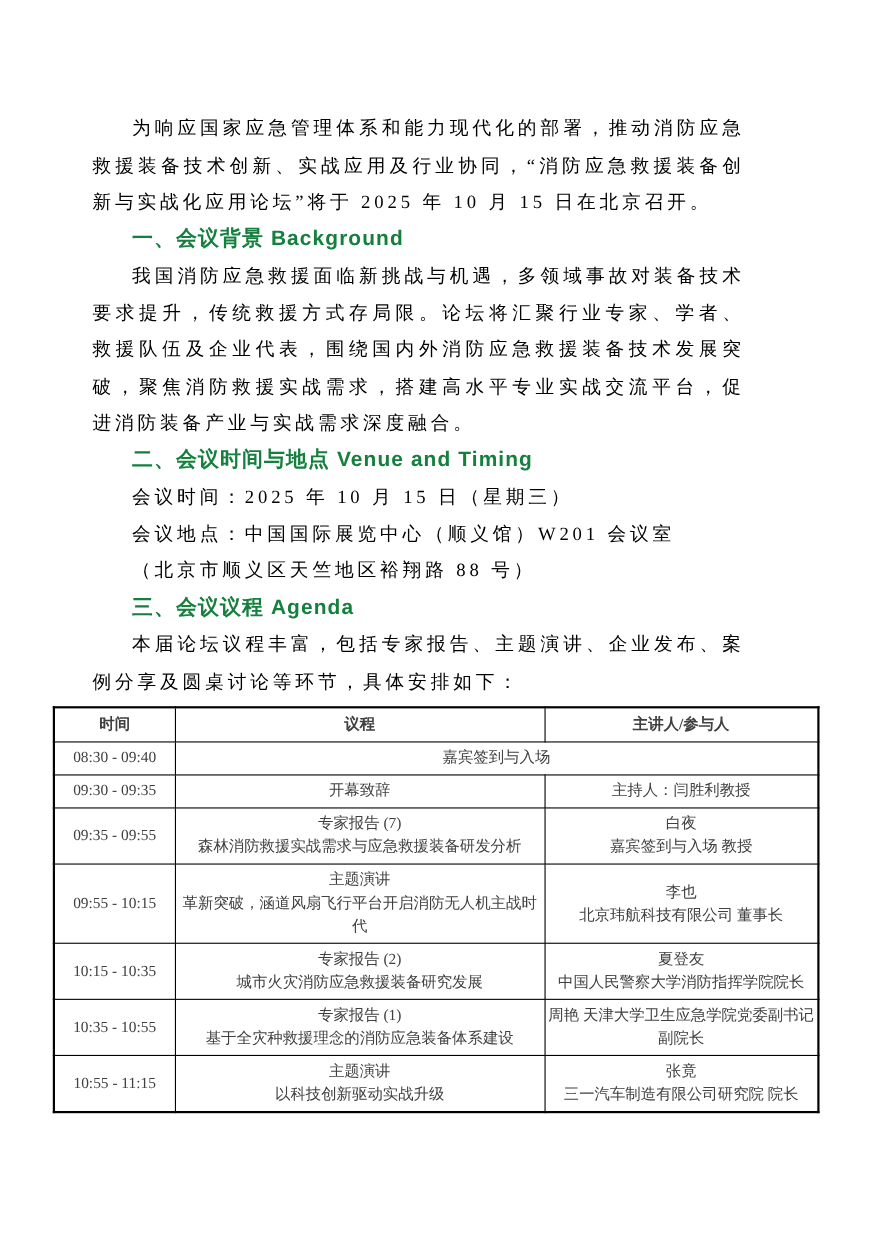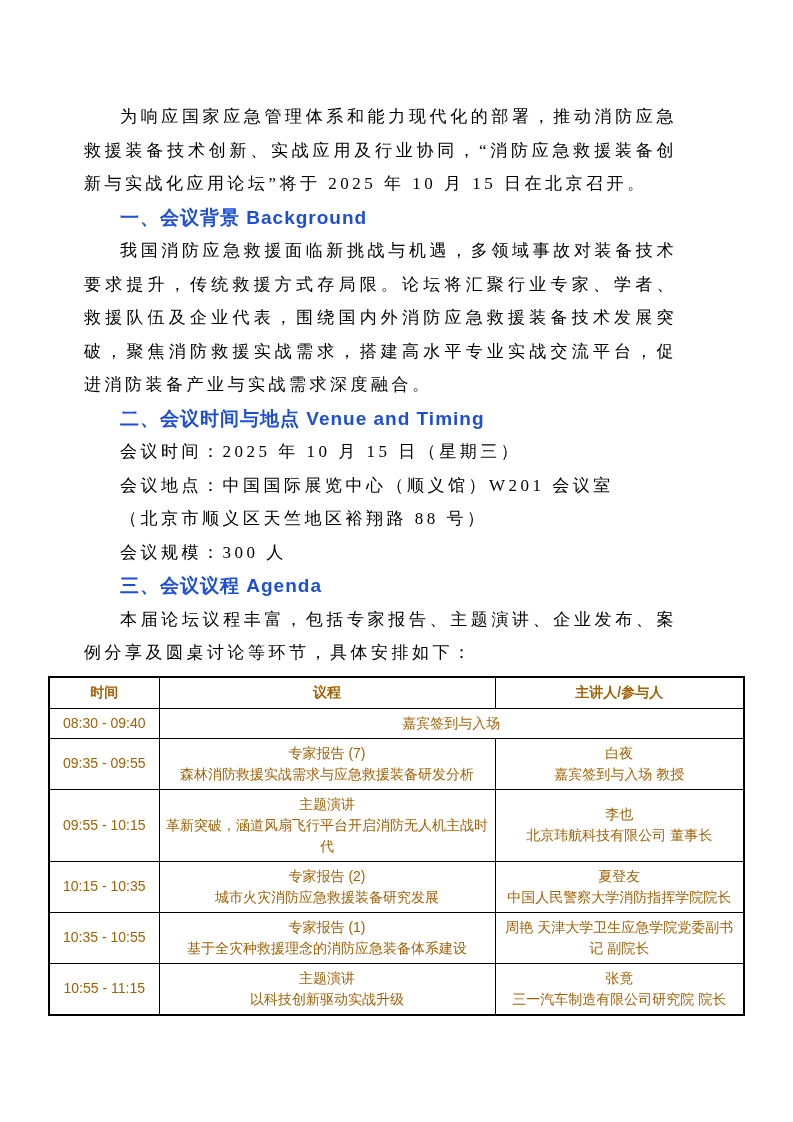--- a/index.html
+++ b/index.html
@@ -8,28 +8,28 @@
     box-sizing:border-box;padding:100px 116px 0 84px;color:#000;overflow:hidden;
   }
   p.body{
     margin:0;font-family:"Liberation Serif","DejaVu Serif",serif;
     font-size:17px;line-height:33.5px;letter-spacing:3.5px;
     text-align:justify;text-indent:36px;color:#000;
   }
   h2.hd{
     margin:0;font-family:"Liberation Sans","DejaVu Sans",sans-serif;
     font-size:19px;font-weight:bold;line-height:33.5px;letter-spacing:1px;
-    text-indent:36px;color:#1d4ed8;
+    text-indent:36px;color:#15803d;
   }
   table.agenda{
     border-collapse:collapse;table-layout:fixed;
     width:695px;margin-left:-36px;margin-top:6px;
     border:2px solid #000;
-    font-family:Liberation Sans, sans-serif;
-    font-size:14px;color:#a16207;
+    font-family:Liberation Serif, serif;
+    font-size:14px;color:#404040;
   }
   table.agenda th, table.agenda td{
     border:1px solid #000;text-align:center;vertical-align:middle;
     padding:4px 3px;line-height:21px;overflow:hidden;
   }
   table.agenda th{font-weight:bold;height:22px;}
   tr.single{height:30px;}
   td.time{white-space:nowrap;}
   .cl{line-height:21px;}
 </style>
@@ -40,21 +40,20 @@
 
   <p class="body">为响应国家应急管理体系和能力现代化的部署，推动消防应急救援装备技术创新、实战应用及行业协同，“消防应急救援装备创新与实战化应用论坛”将于 2025 年 10 月 15 日在北京召开。</p>
 
   <h2 class="hd">一、会议背景 Background</h2>
   <p class="body">我国消防应急救援面临新挑战与机遇，多领域事故对装备技术要求提升，传统救援方式存局限。论坛将汇聚行业专家、学者、救援队伍及企业代表，围绕国内外消防应急救援装备技术发展突破，聚焦消防救援实战需求，搭建高水平专业实战交流平台，促进消防装备产业与实战需求深度融合。</p>
 
   <h2 class="hd">二、会议时间与地点 Venue and Timing</h2>
   <p class="body">会议时间：2025 年 10 月 15 日（星期三）</p>
   <p class="body">会议地点：中国国际展览中心（顺义馆）W201 会议室</p>
   <p class="body">（北京市顺义区天竺地区裕翔路 88 号）</p>
-  <p class="body">会议规模：300 人</p>
 
   <h2 class="hd">三、会议议程 Agenda</h2>
   <p class="body">本届论坛议程丰富，包括专家报告、主题演讲、企业发布、案例分享及圆桌讨论等环节，具体安排如下：</p>
 
   <table class="agenda">
     <colgroup>
       <col style="width:110px">
         <col style="width:336px">
         <col style="width:249px">
     </colgroup>
@@ -62,20 +61,25 @@
       <tr class="single">
         <th>时间</th>
         <th>议程</th>
         <th>主讲人/参与人</th>
       </tr>
     </thead>
     <tbody>
       <tr class="single">
         <td class="time">08:30 - 09:40</td>
         <td colspan="2">嘉宾签到与入场</td>
+      </tr>
+      <tr class="single">
+        <td class="time">09:30 - 09:35</td>
+        <td>开幕致辞</td>
+        <td>主持人：闫胜利教授</td>
       </tr>
       <tr>
         <td class="time">09:35 - 09:55</td>
         <td>
           <div class="cl">专家报告 (7)</div>
           <div class="cl">森林消防救援实战需求与应急救援装备研发分析</div>
         </td>
         <td>
           <div class="cl">白夜</div>
           <div class="cl">嘉宾签到与入场 教授</div>

